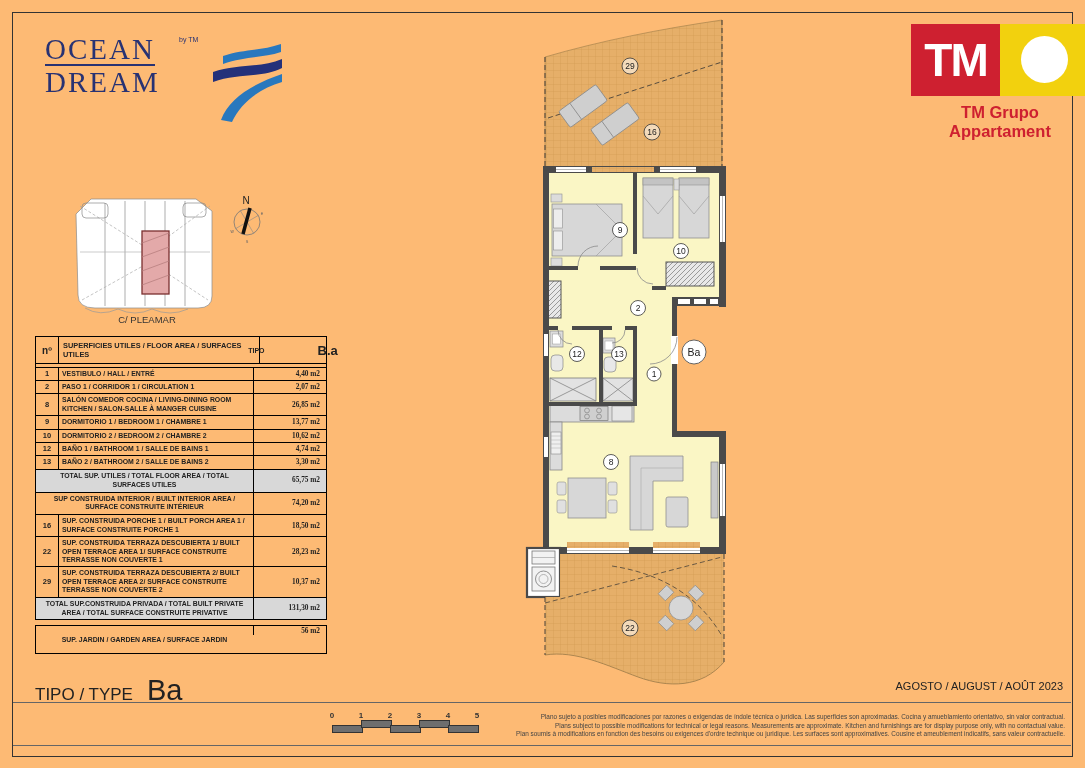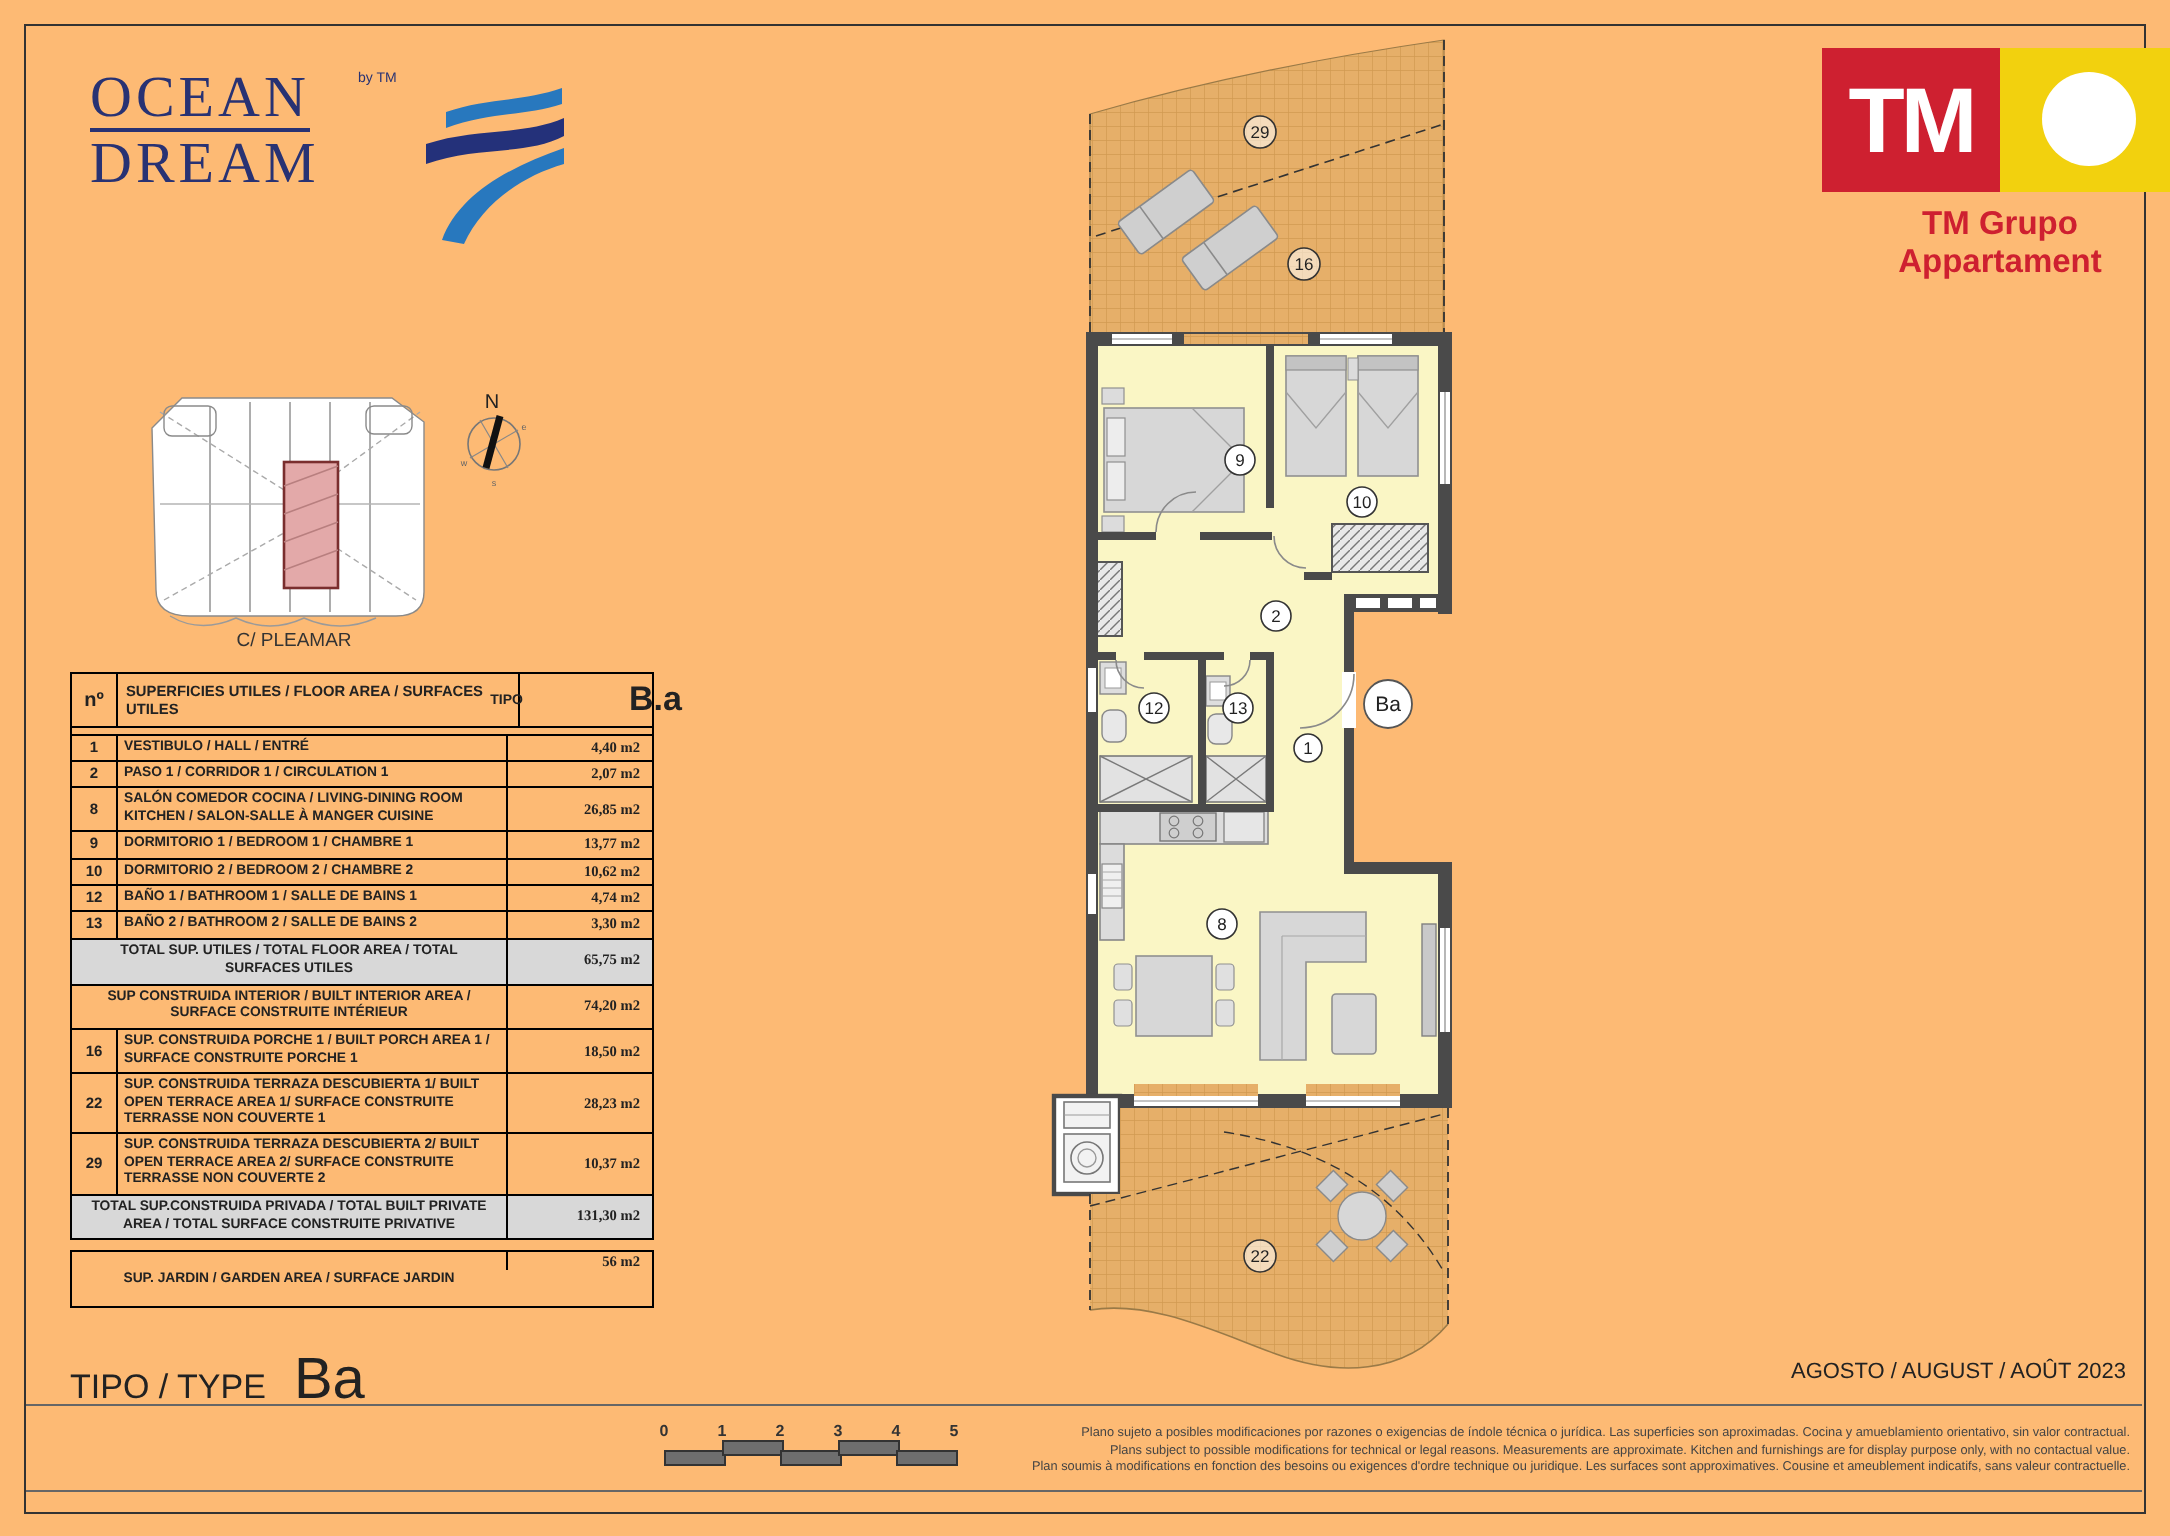--- a/index.html
+++ b/index.html
@@ -35,21 +35,21 @@
   .cp-s{font-family:"Liberation Sans",sans-serif;font-size:4.5px;fill:#666;text-anchor:middle;}
 
   
   .area-wrap{position:absolute;left:35px;top:336px;width:292px;font-weight:bold;}
   .area-main{border:1.6px solid #000;}
   .t-header{display:flex;align-items:stretch;border-bottom:1.1px solid #000;}
   .t-gap{height:2.5px;border-bottom:1.1px solid #000;}
   .hc-num{width:22px;border-right:1px solid #000;display:flex;align-items:center;justify-content:center;font-size:10px;}
   .hc-desc{flex:1;padding:4px 4px;font-size:7.4px;line-height:9px;display:flex;align-items:center;}
   .hc-val{width:66px;border-left:1px solid #000;display:flex;align-items:center;justify-content:center;gap:5px;}
-  .hc-tipo{font-size:7px;} .hc-type{font-size:17px;margin-left:48px;}
+  .hc-tipo{font-size:7px;} .hc-type{font-size:13px;margin-left:48px;}
   .trow{display:flex;align-items:stretch;border-bottom:0.9px solid #000;font-size:6.9px;line-height:8.4px;}
   .trow:last-child{border-bottom:none;}
   .c-num{width:22px;border-right:0.9px solid #000;display:flex;align-items:center;justify-content:center;font-size:7.5px;}
   .c-desc{flex:1;padding:2px 3px;display:flex;align-items:center;text-align:left;}
   .c-desc.center{justify-content:center;text-align:center;padding:2.5px 6px;}
   .c-val{width:66px;border-left:0.9px solid #000;display:flex;align-items:center;justify-content:flex-end;padding-right:6px;font-size:7.3px;font-family:Liberation Serif, serif;}
   .shaded{background:#D8D8D8;}
   .area-jardin{border:1.6px solid #000;margin-top:5px;display:flex;align-items:flex-start;font-size:6.9px;}
   .area-jardin .c-desc{min-height:22px;}
 

